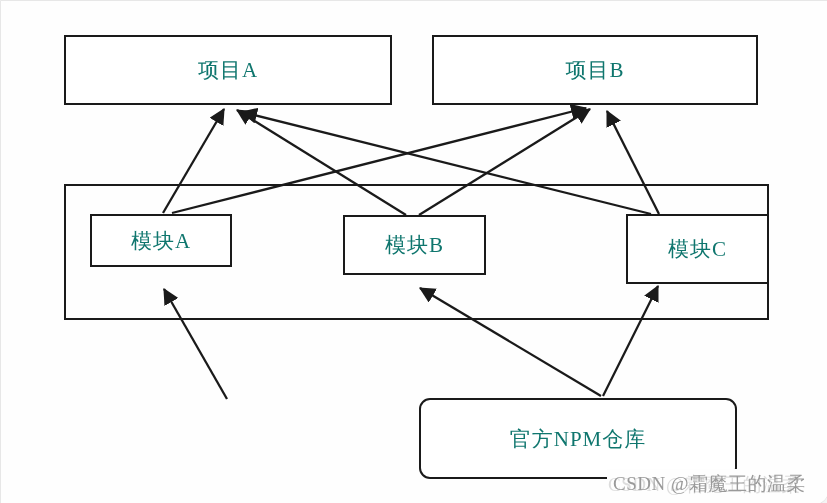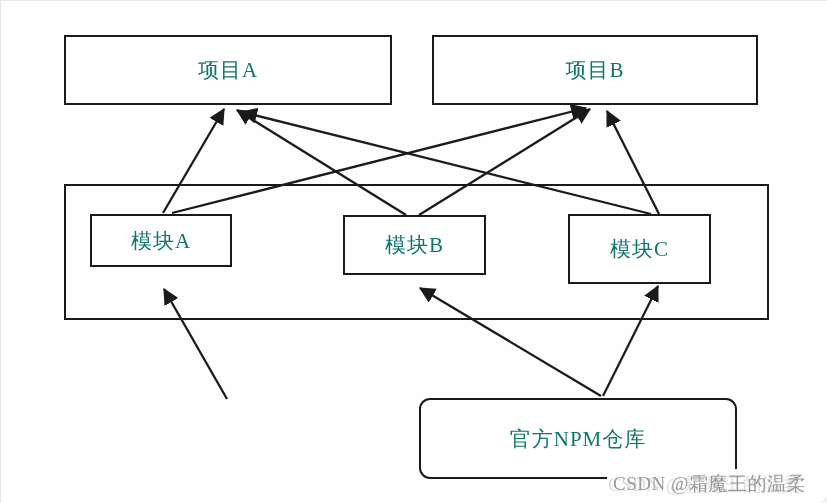--- a/index.html
+++ b/index.html
@@ -60,21 +60,21 @@
     <div class="node" style="left: 431px; top: 34px; width: 326px; height: 70px; border-color: rgb(26, 26, 26); background: rgb(255, 255, 255);">
       <span class="node-label">项目B</span>
     </div>
     <div class="node group" style="left: 63px; top: 183px; width: 705px; height: 136px; border-color: rgb(26, 26, 26);"></div>
     <div class="node" style="left: 89px; top: 213px; width: 142px; height: 53px; border-color: rgb(26, 26, 26); background: rgb(255, 255, 255);">
       <span class="node-label">模块A</span>
     </div>
     <div class="node" style="left: 342px; top: 214px; width: 143px; height: 60px; border-color: rgb(26, 26, 26); background: rgb(255, 255, 255);">
       <span class="node-label">模块B</span>
     </div>
-    <div class="node" style="left: 567px; top: 213px; width: 143px; height: 70px; border-color: rgb(26, 26, 26); background: rgb(255, 255, 255);">
+    <div class="node" style="left: 625px; top: 213px; width: 143px; height: 70px; border-color: rgb(26, 26, 26); background: rgb(255, 255, 255);">
       <span class="node-label">模块C</span>
     </div>
     <div class="node round" style="left: 418px; top: 397px; width: 318px; height: 81px; border-color: rgb(26, 26, 26); background: rgb(255, 255, 255);">
       <span class="node-label">官方NPM仓库</span>
     </div>
     <svg id="edges">
     <defs>
       <marker id="arrowhead" markerWidth="8" markerHeight="7" refX="6.5" refY="3.5" orient="auto" markerUnits="strokeWidth">
         <path d="M0,0 L7,3.5 L0,7 Z" fill="#1a1a1a"></path>
       </marker>

